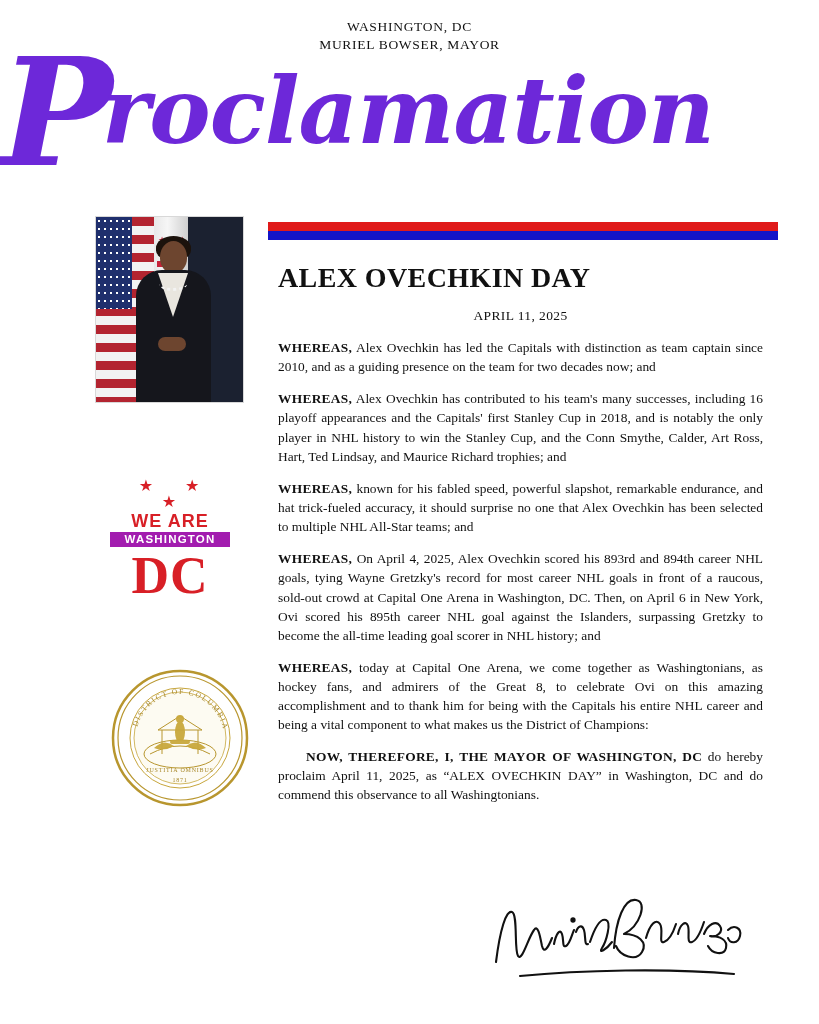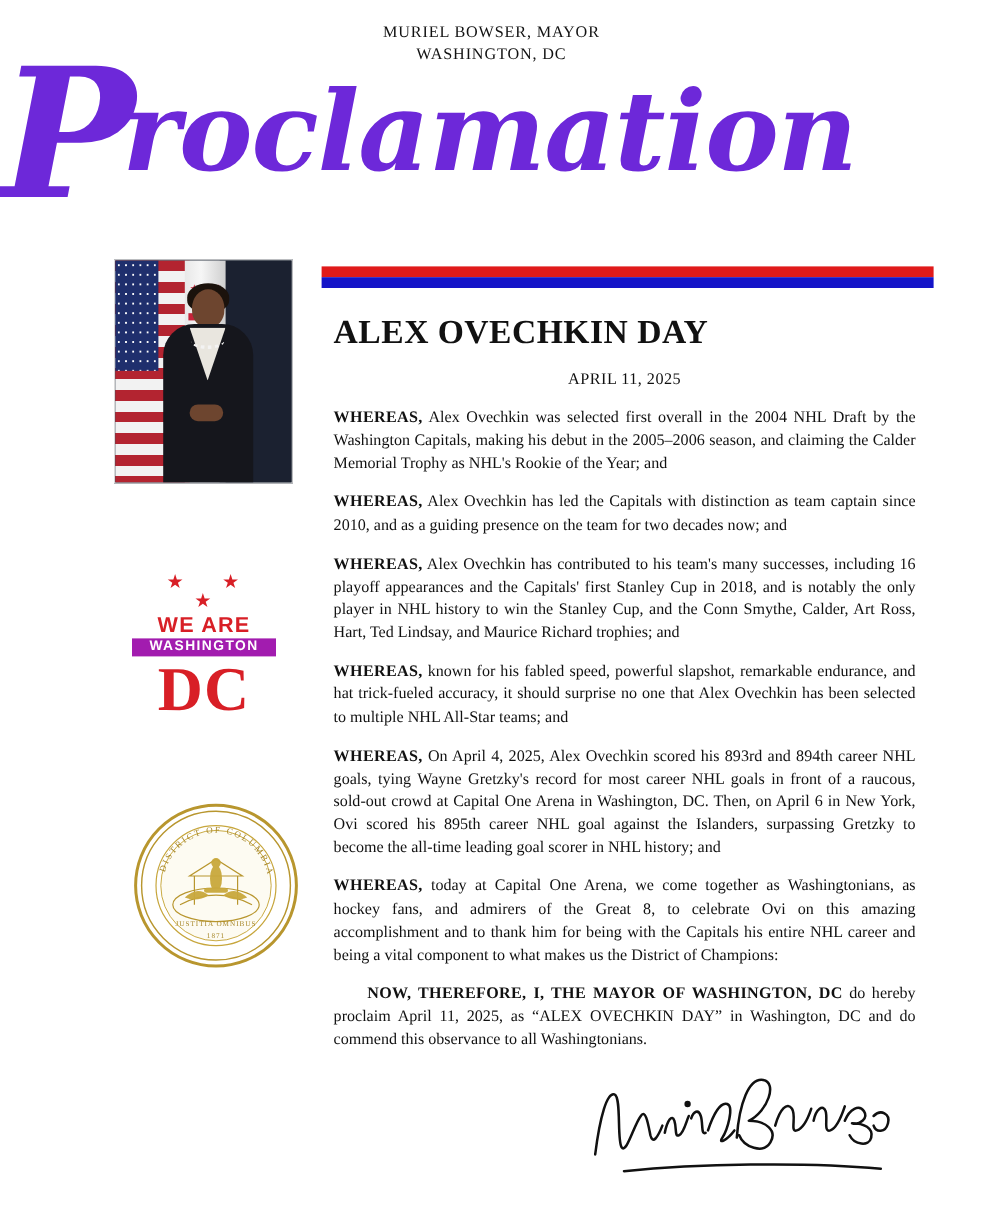--- a/index.html
+++ b/index.html
@@ -295,22 +295,22 @@
     width: 260px;
     height: 95px;
   }
 </style>
 </head>
 <body>
 
 <div class="page">
 
   <div class="header">
+    <div class="line">WASHINGTON, DC</div>
     <div class="line">MURIEL BOWSER, MAYOR</div>
-    <div class="line">WASHINGTON, DC</div>
   </div>
 
   <div class="proclamation-word">
     <span class="cap">P</span><span>roclamation</span>
   </div>
 
   <div class="bars">
     <div class="bar-red"></div>
     <div class="bar-blue"></div>
   </div>
@@ -370,23 +370,20 @@
       <text x="70" y="104" text-anchor="middle" font-family="Liberation Serif, serif" font-size="6" fill="#a8882a" letter-spacing="0.8">JUSTITIA OMNIBUS</text>
       <text x="70" y="114" text-anchor="middle" font-family="Liberation Serif, serif" font-size="6" fill="#a8882a" letter-spacing="0.8">1871</text>
     </svg>
   </div>
 
   <div class="body-col">
     <div class="doc-title">ALEX OVECHKIN DAY</div>
     <div class="doc-date">APRIL 11, 2025</div>
 
     <p class="clause">
-      <b>WHEREAS,</b><span> Alex Ovechkin was selected first overall in the 2004 NHL Draft by the Washington Capitals, making his debut in the 2005–2006 season, and claiming the Calder Memorial Trophy as NHL's Rookie of the Year; and</span>
-    </p>
-    <p class="clause">
       <b>WHEREAS,</b><span> Alex Ovechkin has led the Capitals with distinction as team captain since 2010, and as a guiding presence on the team for two decades now; and</span>
     </p>
     <p class="clause">
       <b>WHEREAS,</b><span> Alex Ovechkin has contributed to his team's many successes, including 16 playoff appearances and the Capitals' first Stanley Cup in 2018, and is notably the only player in NHL history to win the Stanley Cup, and the Conn Smythe, Calder, Art Ross, Hart, Ted Lindsay, and Maurice Richard trophies; and</span>
     </p>
     <p class="clause">
       <b>WHEREAS,</b><span> known for his fabled speed, powerful slapshot, remarkable endurance, and hat trick-fueled accuracy, it should surprise no one that Alex Ovechkin has been selected to multiple NHL All-Star teams; and</span>
     </p>
     <p class="clause">
       <b>WHEREAS,</b><span> On April 4, 2025, Alex Ovechkin scored his 893rd and 894th career NHL goals, tying Wayne Gretzky's record for most career NHL goals in front of a raucous, sold-out crowd at Capital One Arena in Washington, DC. Then, on April 6 in New York, Ovi scored his 895th career NHL goal against the Islanders, surpassing Gretzky to become the all-time leading goal scorer in NHL history; and</span>

